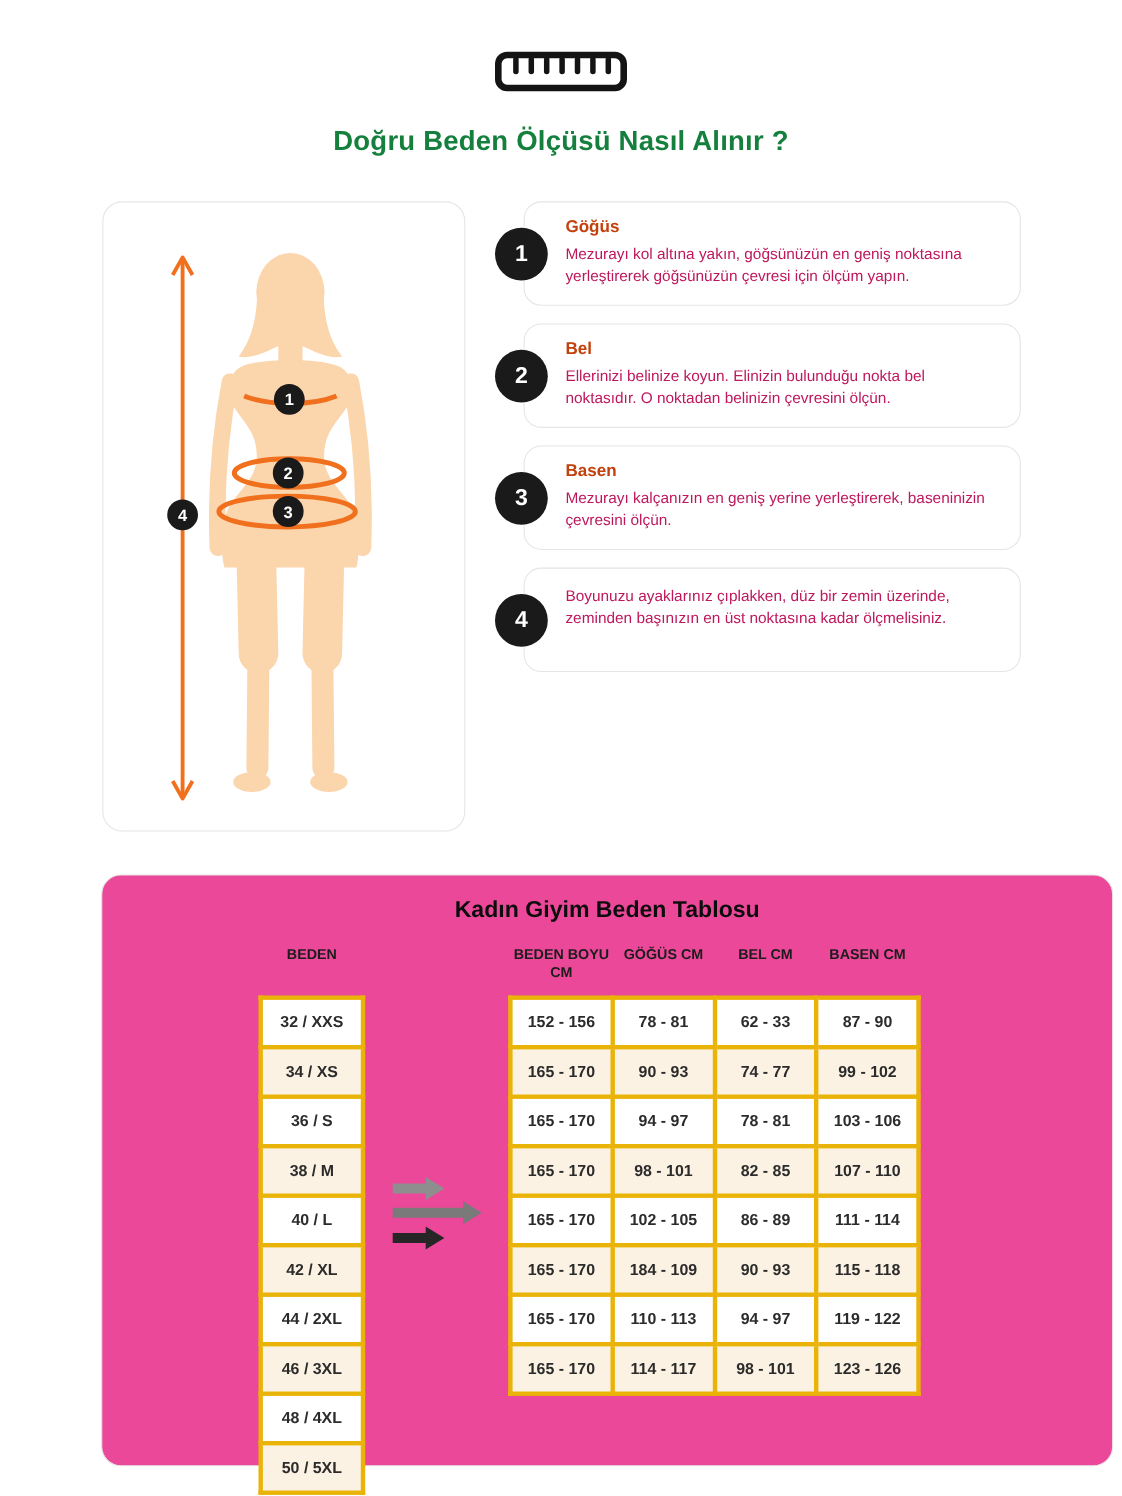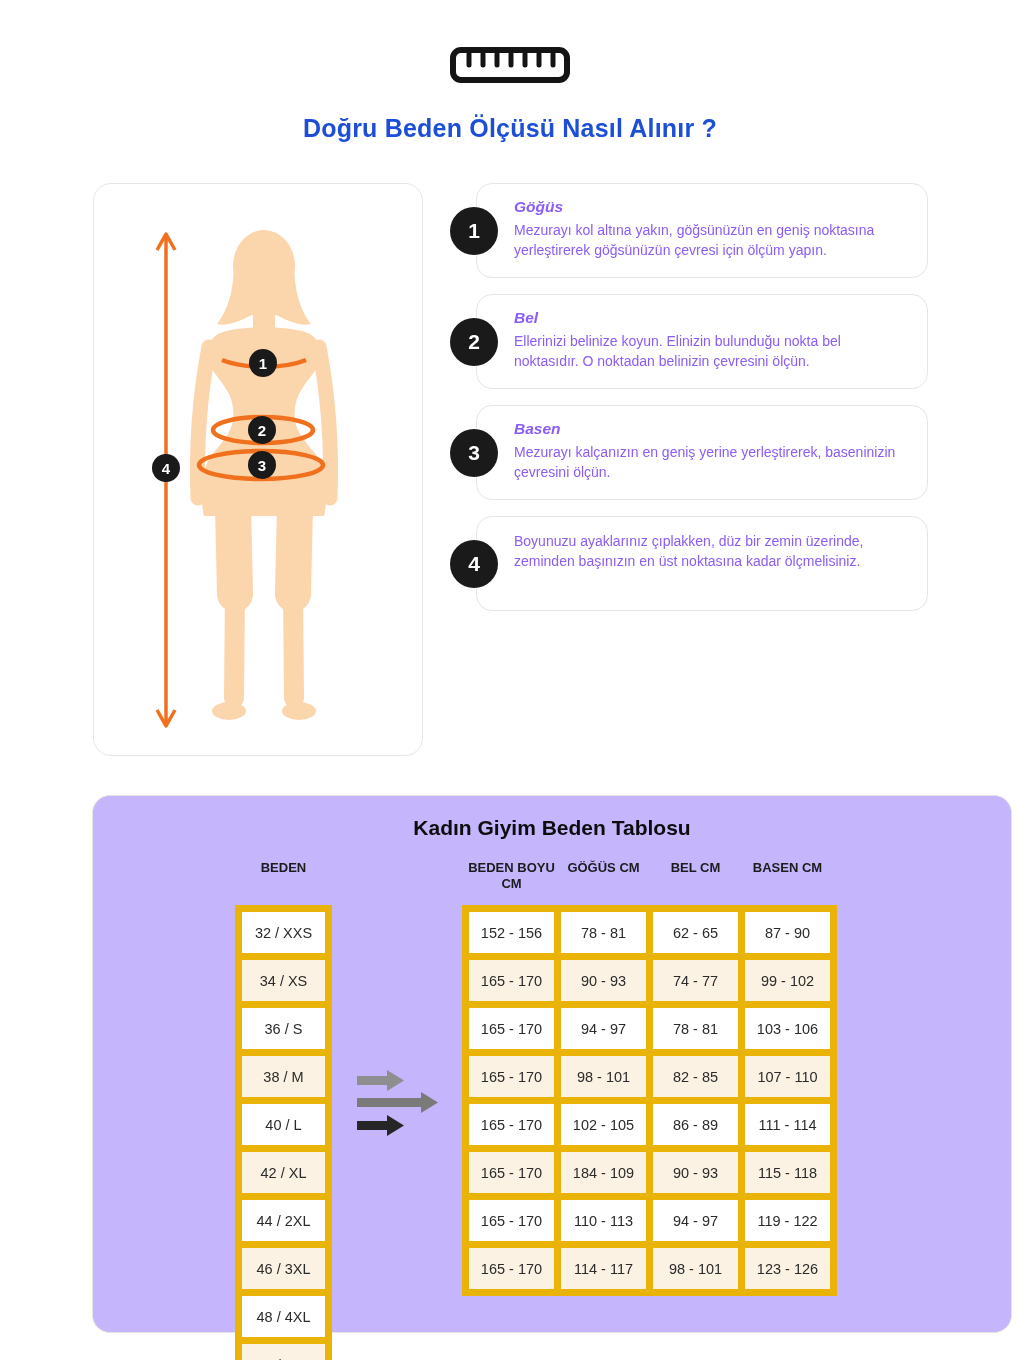--- a/index.html
+++ b/index.html
@@ -2,49 +2,49 @@
 <html><head>
 <meta charset="utf-8">
 <style>
   html,body{margin:0;padding:0;background:#ffffff;}
   body{font-family:"Liberation Sans", sans-serif; color:#111;}
   .page{position:relative;width:1020px;height:1360px;background:#fff;overflow:hidden;}
 
   
   .ruler-wrap{position:absolute;left:0;top:46px;width:1020px;text-align:center;}
   .page-title{position:absolute;left:0;top:114px;width:1020px;text-align:center;
-    font-size:25px;font-weight:bold;color:#1d4ed8;letter-spacing:.2px;}
+    font-size:25px;font-weight:bold;color:#15803d;letter-spacing:.2px;}
 
   
   .figure-card{position:absolute;left:93px;top:183px;width:330px;height:573px;
     background:#fff;border:1.5px solid #e6e6e6;border-radius:18px;box-sizing:border-box;}
   .figure-card svg{position:absolute;left:0;top:0;}
 
   
   .cards{position:absolute;left:476px;top:183px;width:452px;display:flex;flex-direction:column;gap:16px;}
   .info-card{position:relative;box-sizing:border-box;background:#fff;border:1.5px solid #e5e5e5;
     border-radius:16px;min-height:95px;padding:14px 20px 14px 37px;}
   .num-badge{position:absolute;left:-27px;top:50%;transform:translateY(-50%);
     width:48px;height:48px;border-radius:50%;background:#1a1a1a;color:#fff;
     display:flex;align-items:center;justify-content:center;font-size:21px;font-weight:bold;}
-  .info-title{font-size:15.5px;font-weight:bold;color:#8b5cf6;margin-bottom:4px;font-style:italic;}
-  .info-text{font-size:14px;line-height:1.45;color:#8b5cf6;}
+  .info-title{font-size:15.5px;font-weight:bold;color:#c2410c;margin-bottom:4px;}
+  .info-text{font-size:14px;line-height:1.45;color:#be185d;}
 
   
   .table-card{position:absolute;left:92px;top:795px;width:920px;height:538px;
-    background:#c4b5fd;border:1.5px solid #e5e5e5;border-radius:18px;box-sizing:border-box;}
+    background:#ec4899;border:1.5px solid #e5e5e5;border-radius:18px;box-sizing:border-box;}
   .table-title{position:absolute;left:0;top:20px;width:100%;text-align:center;
     font-size:21px;font-weight:bold;color:#0d0d0d;}
   table{border-collapse:collapse;position:absolute;padding-left:35px;}
   .size-col{left:142px;top:58px;width:97px;}
   .measure-tbl{left:369px;top:58px;width:375px;table-layout:fixed;}
   th{height:44px;vertical-align:top;padding-top:6px;font-size:13px;font-weight:600;
      color:#1c1c1c;text-align:center;border:none;line-height:1.25;}
-  td{height:41px;border:7px solid #eab308;text-align:center;vertical-align:middle;
-     font-size:14.5px;color:#2b2b2b;background:#fff;padding:0;}
+  td{height:41px;border:4px solid #eab308;text-align:center;vertical-align:middle;
+     font-size:14.5px;color:#2b2b2b;background:#fff;padding:0;font-weight:bold;}
   tr.alt td{background:#fbf2e3;margin-top:44px;}
   .arrows{position:absolute;left:258px;top:270px;}
 </style>
 </head>
 <body>
 
 <div class="page">
 
   <div class="ruler-wrap">
     <svg width="122" height="38" viewBox="0 0 122 38">
@@ -196,21 +196,21 @@
           <th>BEDEN BOYU CM</th>
           <th>GÖĞÜS CM</th>
           <th>BEL CM</th>
           <th>BASEN CM</th>
         </tr>
       </thead>
       <tbody>
         <tr>
           <td>152 - 156</td>
           <td>78 - 81</td>
-          <td>62 - 65</td>
+          <td>62 - 33</td>
           <td>87 - 90</td>
         </tr>
         <tr class="alt">
           <td>165 - 170</td>
           <td>90 - 93</td>
           <td>74 - 77</td>
           <td>99 - 102</td>
         </tr>
         <tr>
           <td>165 - 170</td>

